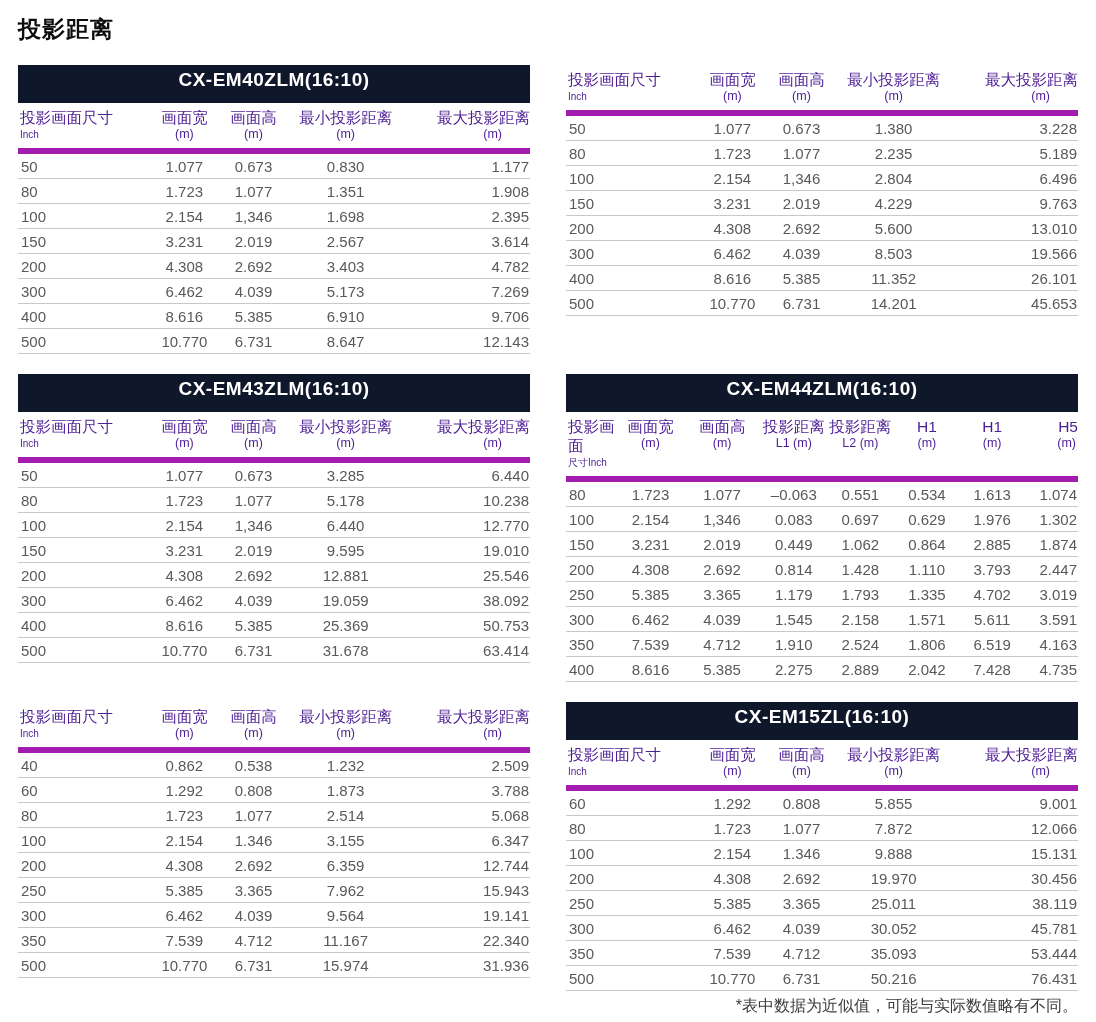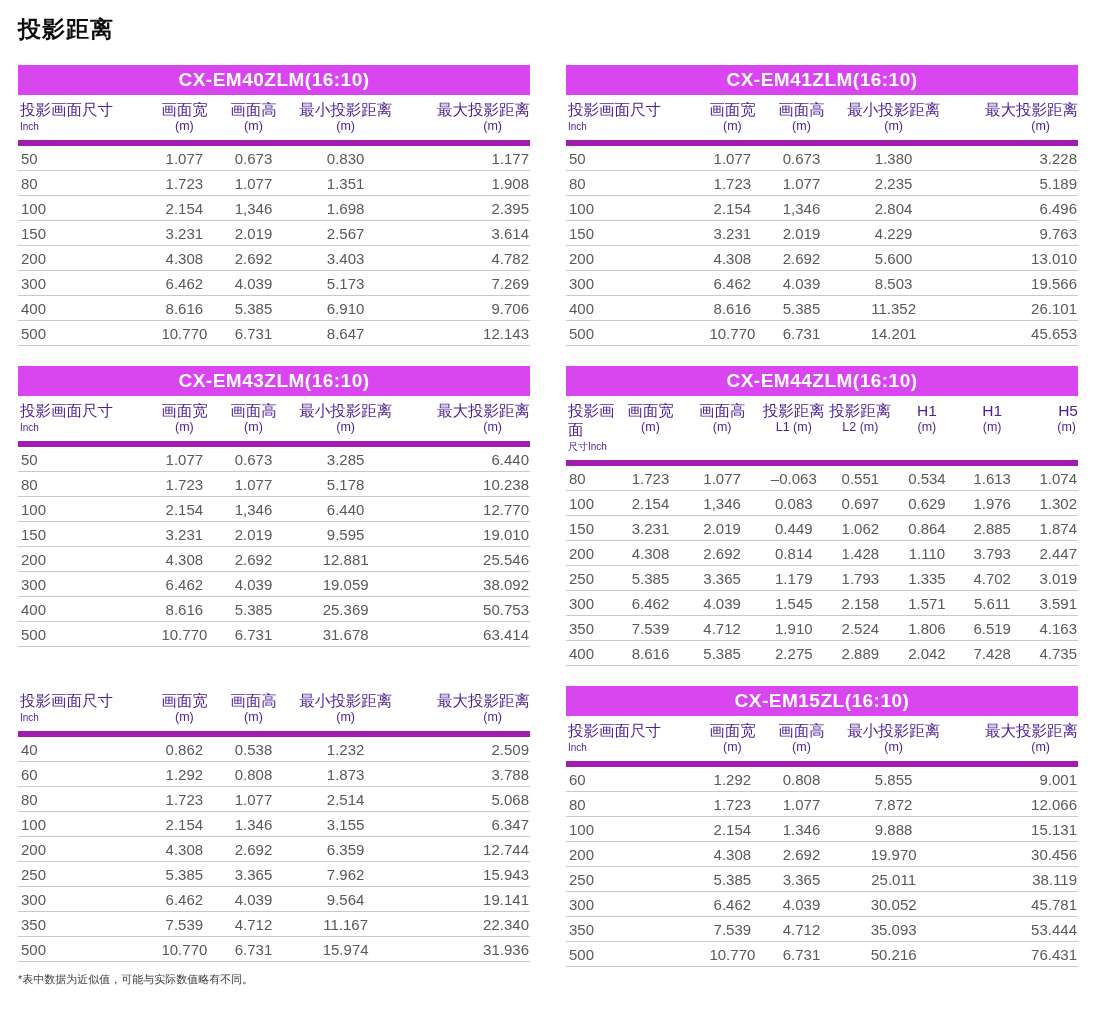--- a/index.html
+++ b/index.html
@@ -15,22 +15,22 @@
     margin:2px 0 20px 0;letter-spacing:1px;
   }
   .grid{
     display:grid;
     grid-template-columns:1fr 1fr;
     column-gap:36px;row-gap:20px;
     align-items:start;
   }
   .table-card{min-width:0;}
   .bar{
-    background:#d946ef;color:#ffffff;
-    height:30px;line-height:30px;
+    background:#0f172a;color:#ffffff;
+    height:38px;line-height:30px;
     text-align:center;font-size:19px;font-weight:700;
     letter-spacing:.5px;
   }
   table.tbl{
     width:100%;border-collapse:collapse;table-layout:fixed;
   }
   .tbl th{
     font-weight:400;color:#4c1d95;
     padding:5px 0 6px 0;vertical-align:top;
     border-bottom:6px solid #a21caf;
@@ -51,21 +51,21 @@
     white-space:nowrap;overflow:hidden;
   }
   .tbl td.first{text-align:left;padding-left:3px;}
   .tbl td.last{text-align:right;padding-right:1px;margin-top:48px;}
   
   .ta .w0{width:26%}.ta .w1{width:13%}.ta .w2{width:14%}.ta .w3{width:22%}.ta .w4{width:25%}
   
   .tb .w0{width:10%}.tb .w1{width:13%}.tb .w2{width:15%}.tb .w3{width:13%}
   .tb .w4{width:13%}.tb .w5{width:13%}.tb .w6{width:12.5%}.tb .w7{width:10.5%}
   .footnote{
-    font-size:11px;color:#3b3b3b;
+    text-align:right;font-size:16px;color:#3b3b3b;
     margin-top:5px;
   }
 </style>
 </head>
 <body>
 
 <h1 class="page-title">投影距离</h1>
 
 <div class="grid">
   <section class="table-card ta">
@@ -149,21 +149,20 @@
             <td class="first">500</td>
             <td class="">10.770</td>
             <td class="">6.731</td>
             <td class="">8.647</td>
             <td class="last">12.143</td>
           </tr>
         </tbody>
       </table>
   </section>
   <section class="table-card ta">
-    <div class="bar">CX-EM41ZLM(16:10)</div>
     <table class="tbl">
         <thead>
           <tr>
             <th class="w0 first">
               <div class="l1">投影画面尺寸</div>
               <div class="l2">Inch</div>
             </th>
             <th class="w1">
               <div class="l1">画面宽</div>
               <div class="l2">(m)</div>

